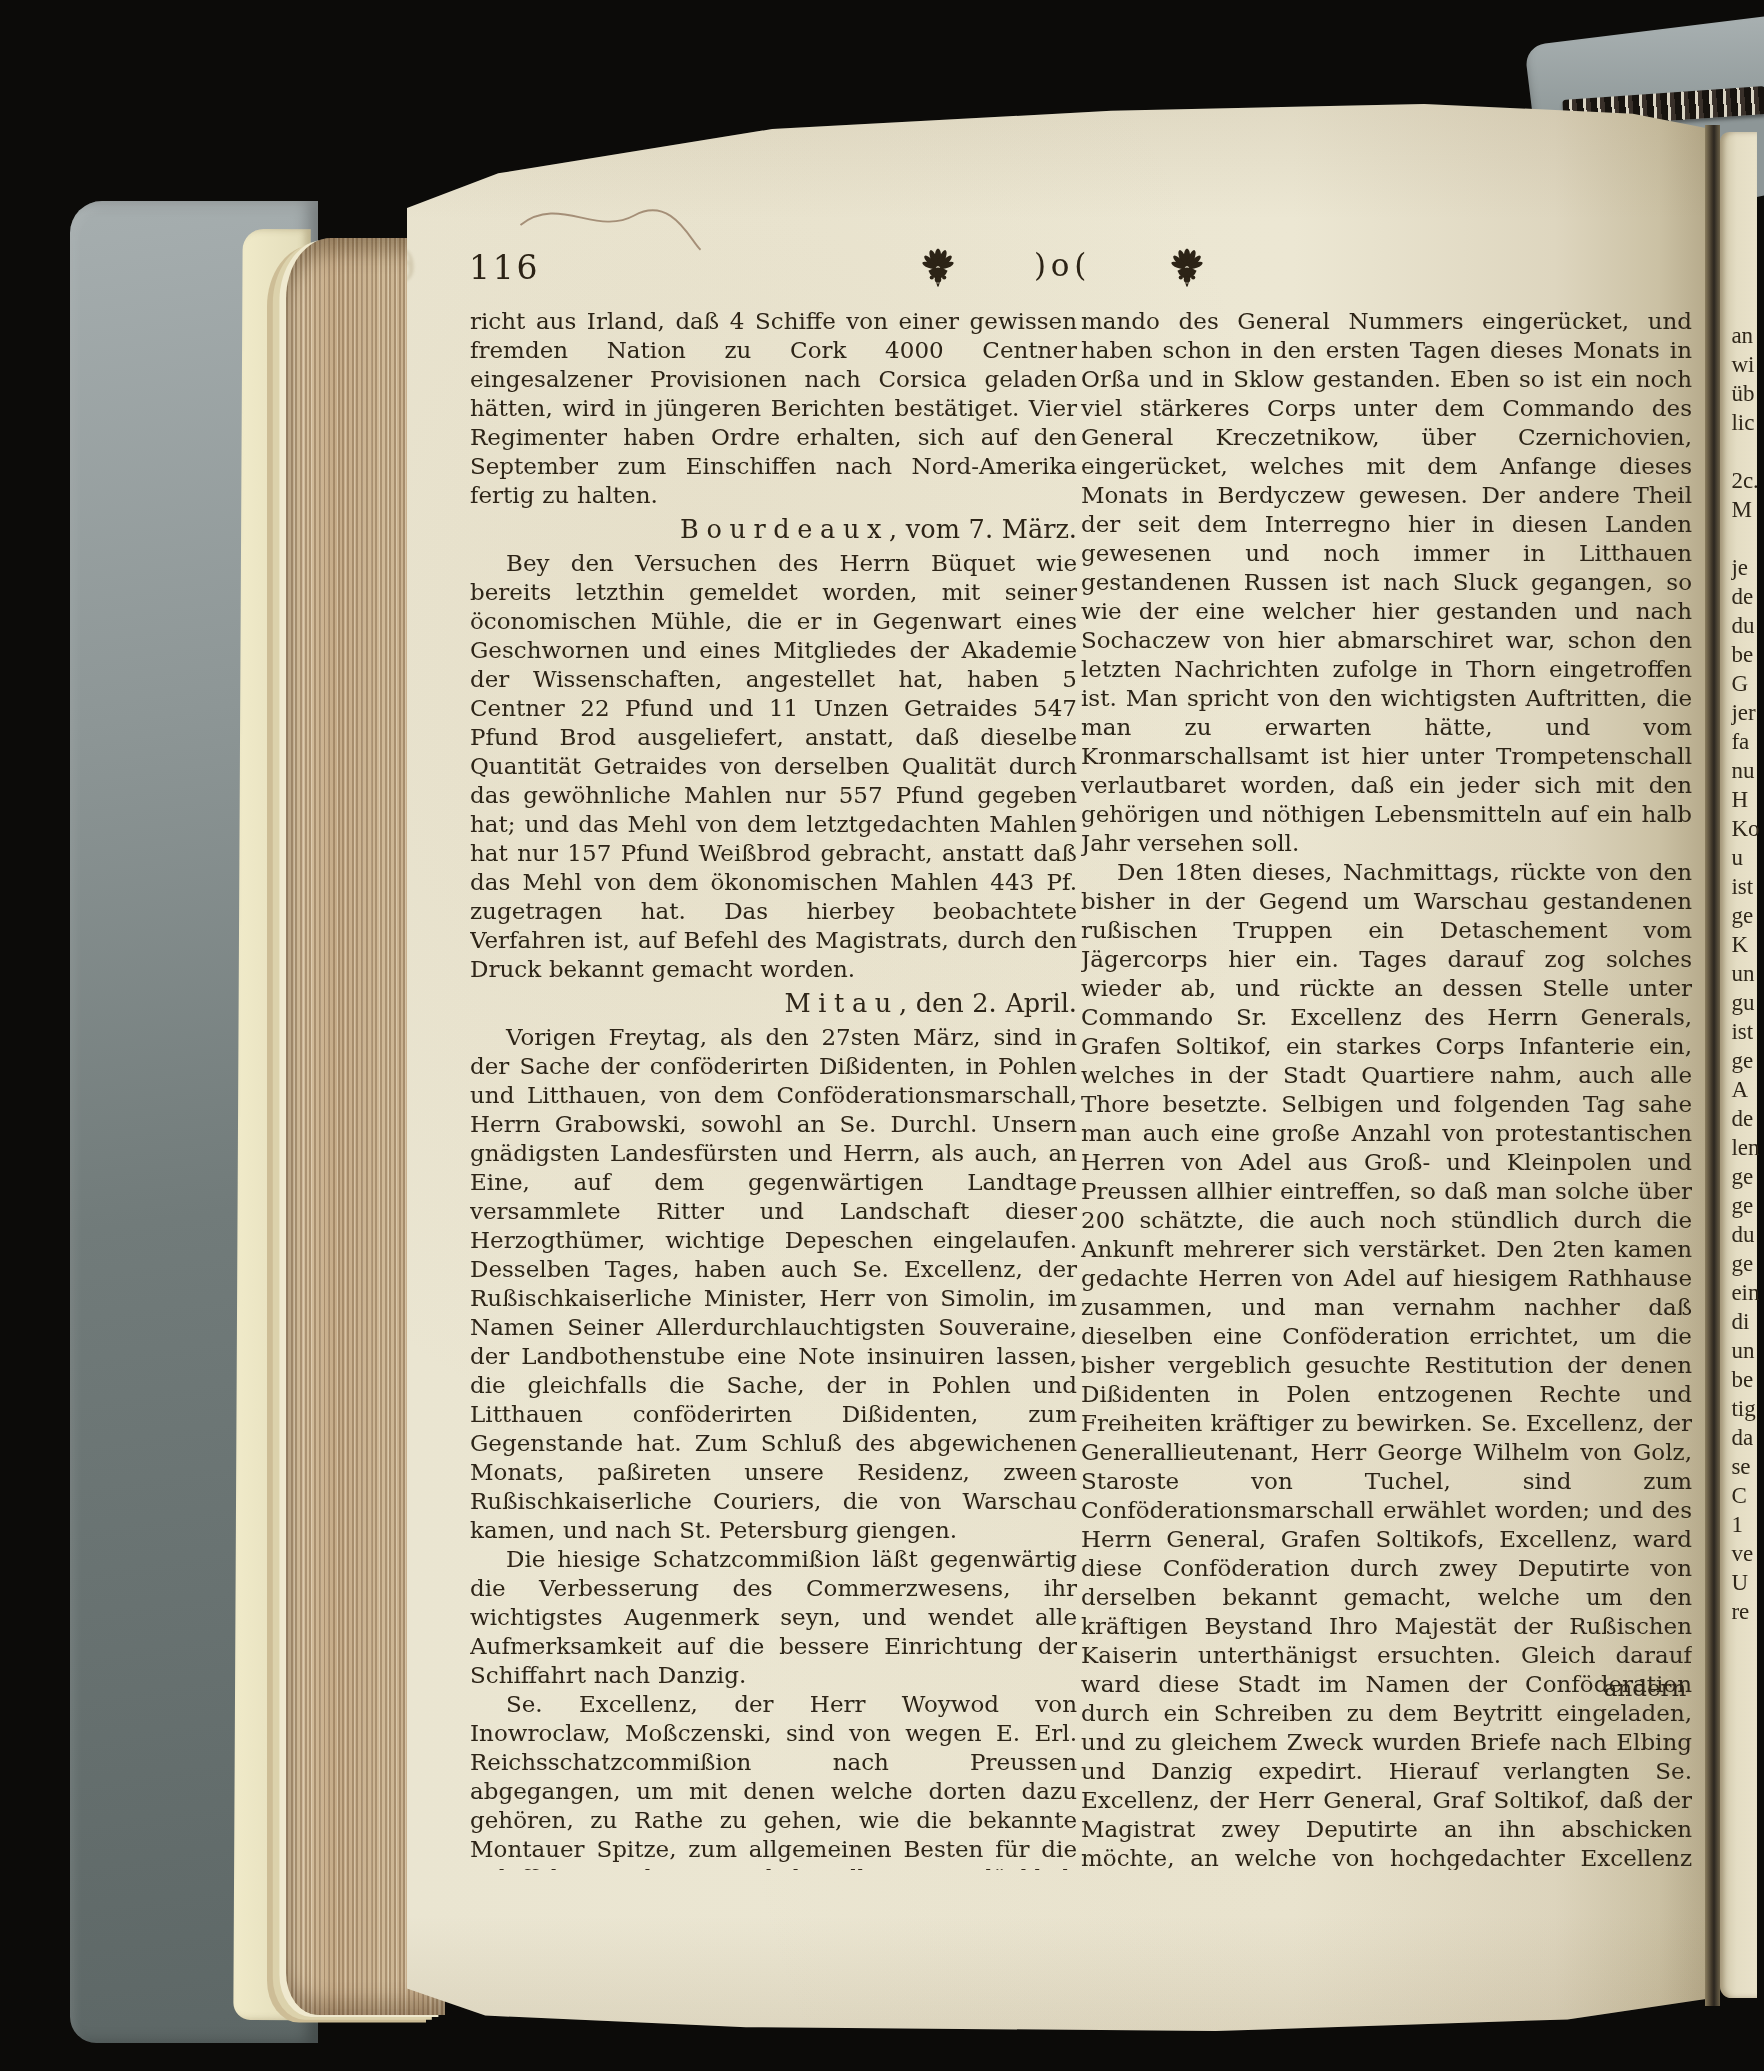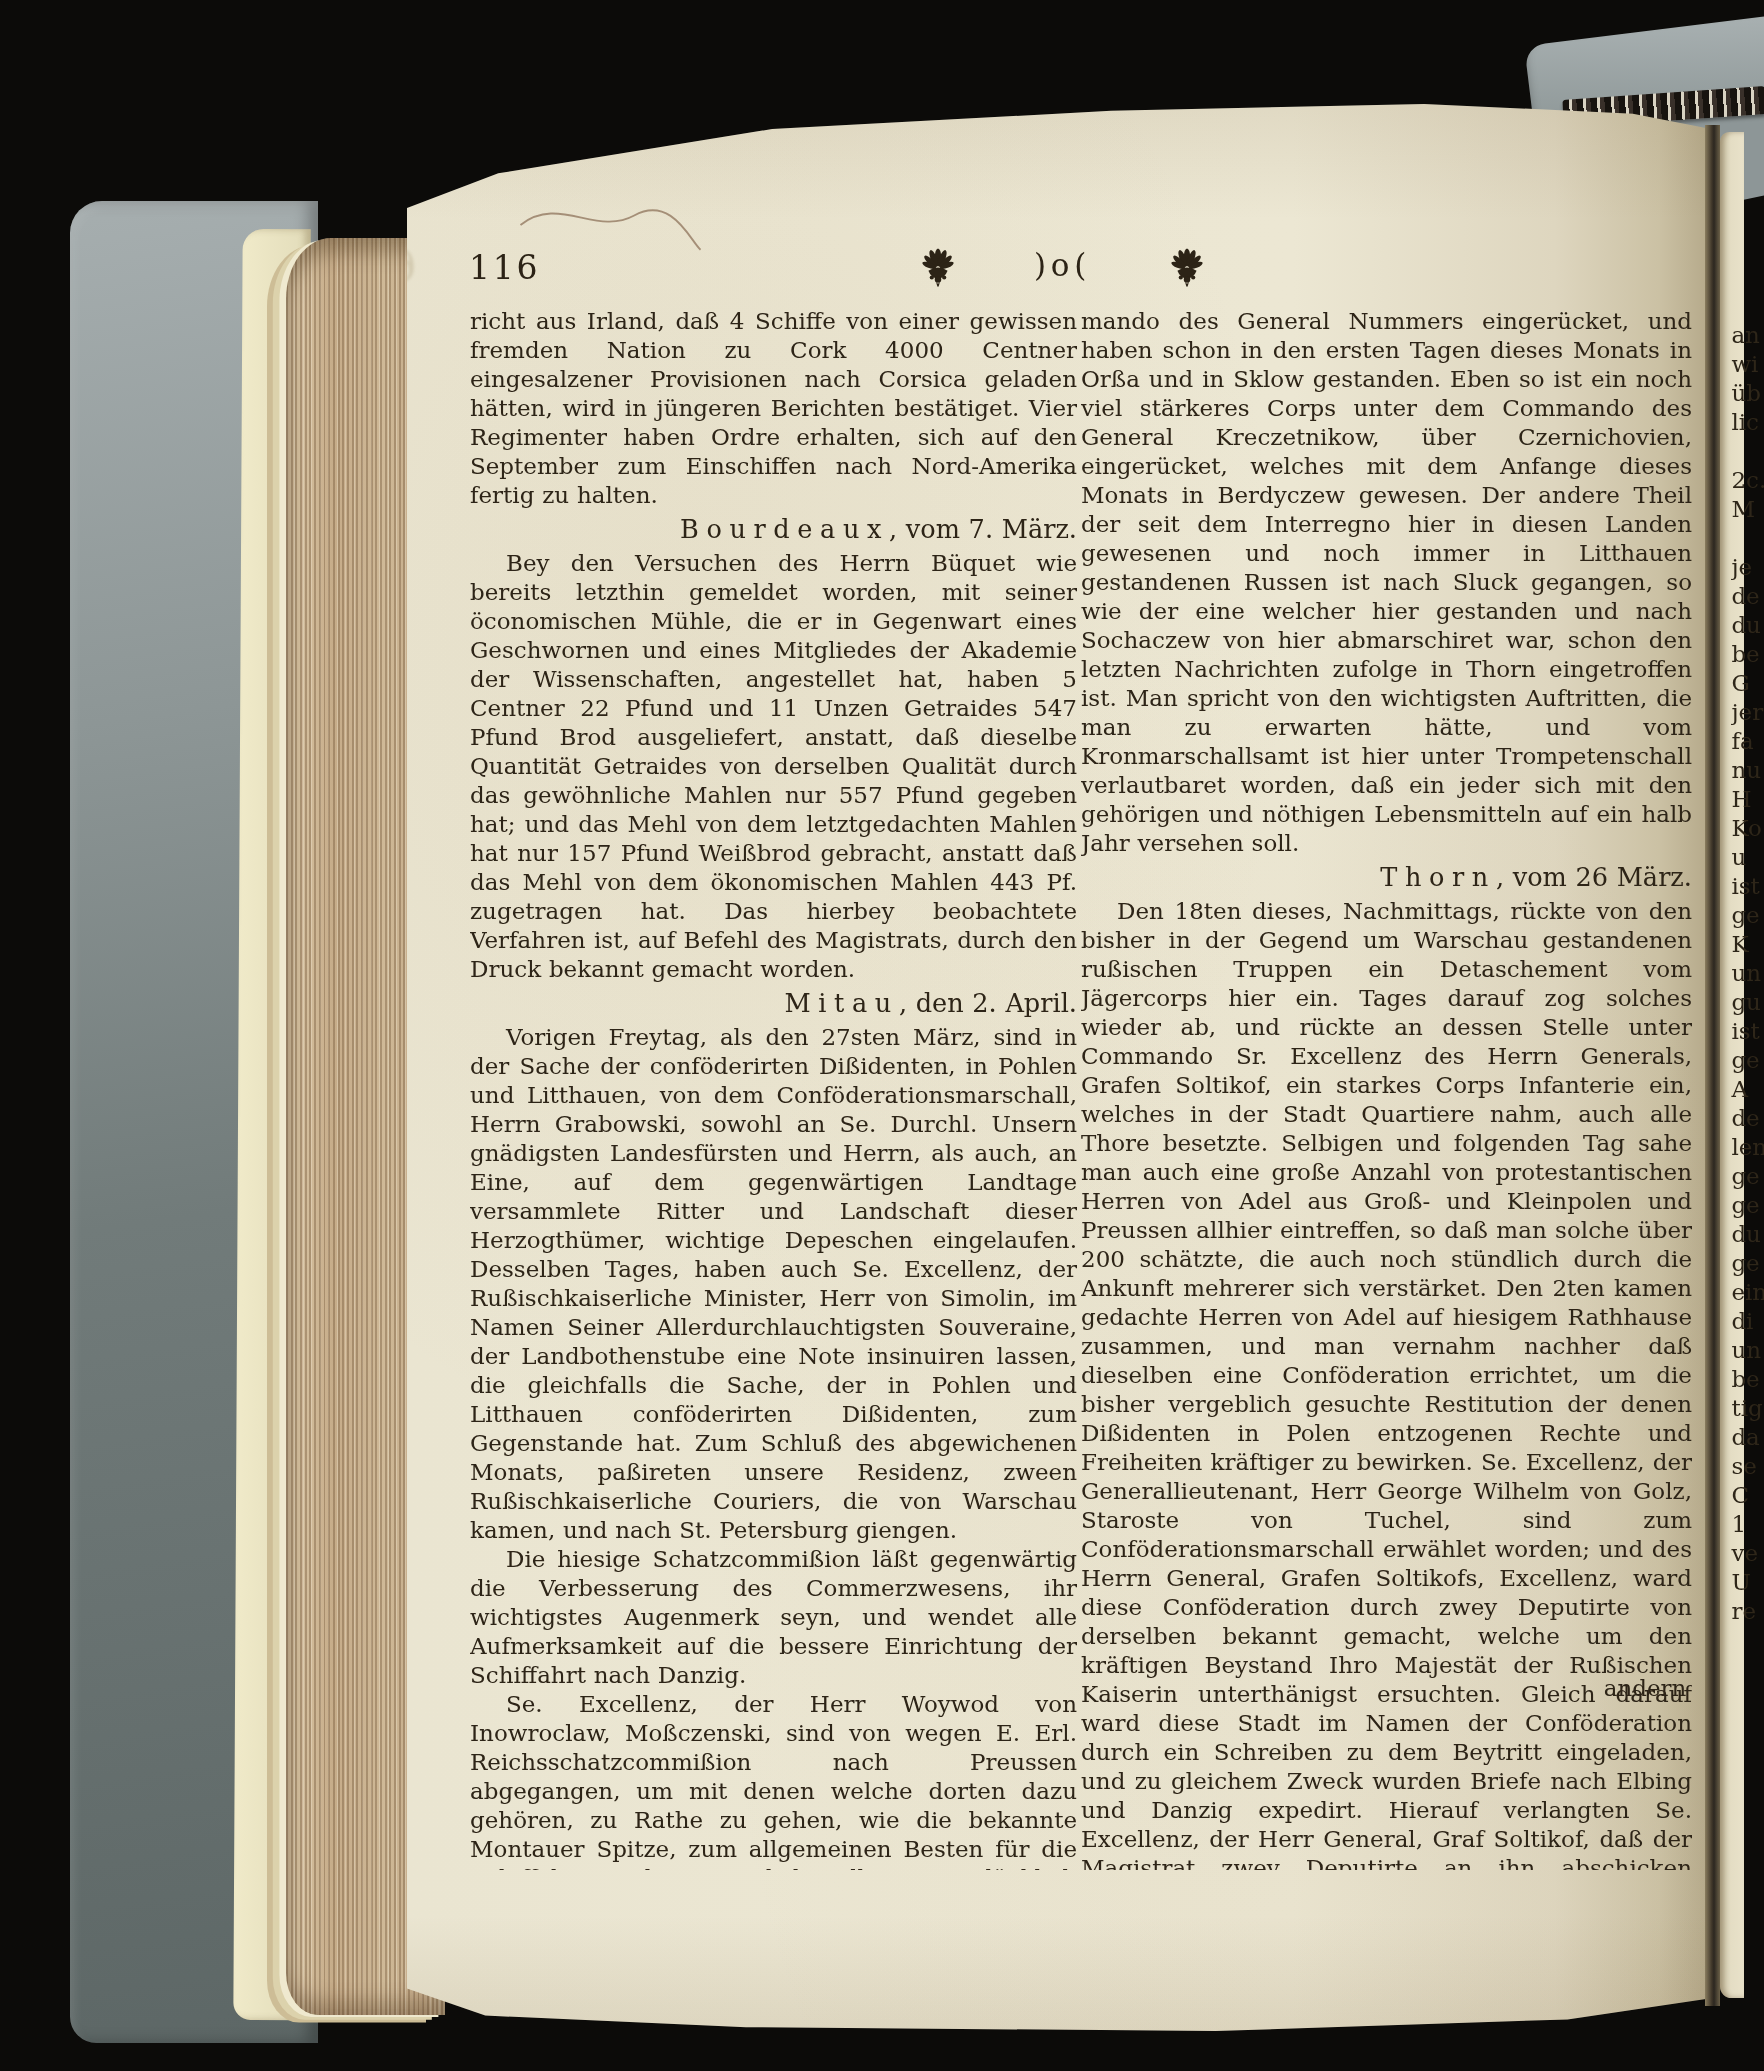--- a/index.html
+++ b/index.html
@@ -92,24 +92,25 @@
   .heading { margin:0.9px 0 1.9px; text-align:right; text-indent:0;
              font-size:25.6px; line-height:36px; }
   .heading .city { letter-spacing:7.6px; }
   .catchword { position:absolute; top:1571px; right:24.6px; font-size:23px; color:#2d2417; }
   
   .crease {
     position:absolute; left:1705px; top:125px; width:15px; height:1881px;
     background:linear-gradient(90deg,#8a7d5f 0%,#40372a 45%,#2c2720 60%,#6b6048 100%);
   }
   .sliver {
-    position:absolute; left:1720px; top:132px; width:24px; height:1866px;
+    position:absolute; left:1720px; top:132px; width:37px; height:1866px;
     background:linear-gradient(90deg,#cbc2a4 0%,#e4ddc4 45%,#e9e2ca 100%);
     border-radius:9.5px 0 0 11.4px;
     box-shadow: inset 3.8px 0 5.7px rgba(90,70,40,.35);
+    font-family: Liberation Serif, serif;
   }
   .sliver-text {
     position:absolute; left:11.4px; top:189px; width:38px;
     font-size:23px; line-height:29px; color:#2e2619; white-space:pre-line;
     overflow:hidden; height:1438px;
   }
   .fleuron { display:block; }
 </style>
 </head>
 <body>
@@ -176,21 +177,20 @@
       <p class="heading"><span class="city">Bourdeaux</span><span>, vom 7. März.</span></p>
       <p class="para indent">Bey den Versuchen des Herrn Büquet wie bereits letzthin gemeldet worden, mit seiner öconomischen Mühle, die er in Gegenwart eines Geschwornen und eines Mitgliedes der Akademie der Wissenschaften, angestellet hat, haben 5 Centner 22 Pfund und 11 Unzen Getraides 547 Pfund Brod ausgeliefert, anstatt, daß dieselbe Quantität Getraides von derselben Qualität durch das gewöhnliche Mahlen nur 557 Pfund gegeben hat; und das Mehl von dem letztgedachten Mahlen hat nur 157 Pfund Weißbrod gebracht, anstatt daß das Mehl von dem ökonomischen Mahlen 443 Pf. zugetragen hat. Das hierbey beobachtete Verfahren ist, auf Befehl des Magistrats, durch den Druck bekannt gemacht worden.</p>
       <p class="heading"><span class="city">Mitau</span><span>, den 2. April.</span></p>
       <p class="para indent">Vorigen Freytag, als den 27sten März, sind in der Sache der conföderirten Dißidenten, in Pohlen und Litthauen, von dem Conföderationsmarschall, Herrn Grabowski, sowohl an Se. Durchl. Unsern gnädigsten Landesfürsten und Herrn, als auch, an Eine, auf dem gegenwärtigen Landtage versammlete Ritter und Landschaft dieser Herzogthümer, wichtige Depeschen eingelaufen. Desselben Tages, haben auch Se. Excellenz, der Rußischkaiserliche Minister, Herr von Simolin, im Namen Seiner Allerdurchlauchtigsten Souveraine, der Landbothenstube eine Note insinuiren lassen, die gleichfalls die Sache, der in Pohlen und Litthauen conföderirten Dißidenten, zum Gegenstande hat. Zum Schluß des abgewichenen Monats, paßireten unsere Residenz, zween Rußischkaiserliche Couriers, die von Warschau kamen, und nach St. Petersburg giengen.</p>
       <p class="para indent">Die hiesige Schatzcommißion läßt gegenwärtig die Verbesserung des Commerzwesens, ihr wichtigstes Augenmerk seyn, und wendet alle Aufmerksamkeit auf die bessere Einrichtung der Schiffahrt nach Danzig.</p>
       <p class="para indent">Se. Excellenz, der Herr Woywod von Inowroclaw, Moßczenski, sind von wegen E. Erl. Reichsschatzcommißion nach Preussen abgegangen, um mit denen welche dorten dazu gehören, zu Rathe zu gehen, wie die bekannte Montauer Spitze, zum allgemeinen Besten für die Schiffahrt, zu bauen und derselben Bau glücklich und bald zu endigen sey. Ausser den über Curland eingerückten Russen, wie schon gemeldet, sind auch 8000 Mann über Smolensk unter dem Com-</p>
     </div>
 
     <div class="col col-right">
       <p class="para">mando des General Nummers eingerücket, und haben schon in den ersten Tagen dieses Monats in Orßa und in Sklow gestanden. Eben so ist ein noch viel stärkeres Corps unter dem Commando des General Kreczetnikow, über Czernichovien, eingerücket, welches mit dem Anfange dieses Monats in Berdyczew gewesen. Der andere Theil der seit dem Interregno hier in diesen Landen gewesenen und noch immer in Litthauen gestandenen Russen ist nach Sluck gegangen, so wie der eine welcher hier gestanden und nach Sochaczew von hier abmarschiret war, schon den letzten Nachrichten zufolge in Thorn eingetroffen ist. Man spricht von den wichtigsten Auftritten, die man zu erwarten hätte, und vom Kronmarschallsamt ist hier unter Trompetenschall verlautbaret worden, daß ein jeder sich mit den gehörigen und nöthigen Lebensmitteln auf ein halb Jahr versehen soll.</p>
-      <p class="heading"><span class="city">Thorn</span><span>, vom 26 März.</span></p>
       <p class="para indent">Den 18ten dieses, Nachmittags, rückte von den bisher in der Gegend um Warschau gestandenen rußischen Truppen ein Detaschement vom Jägercorps hier ein. Tages darauf zog solches wieder ab, und rückte an dessen Stelle unter Commando Sr. Excellenz des Herrn Generals, Grafen Soltikof, ein starkes Corps Infanterie ein, welches in der Stadt Quartiere nahm, auch alle Thore besetzte. Selbigen und folgenden Tag sahe man auch eine große Anzahl von protestantischen Herren von Adel aus Groß- und Kleinpolen und Preussen allhier eintreffen, so daß man solche über 200 schätzte, die auch noch stündlich durch die Ankunft mehrerer sich verstärket. Den 2ten kamen gedachte Herren von Adel auf hiesigem Rathhause zusammen, und man vernahm nachher daß dieselben eine Conföderation errichtet, um die bisher vergeblich gesuchte Restitution der denen Dißidenten in Polen entzogenen Rechte und Freiheiten kräftiger zu bewirken. Se. Excellenz, der Generallieutenant, Herr George Wilhelm von Golz, Staroste von Tuchel, sind zum Conföderationsmarschall erwählet worden; und des Herrn General, Grafen Soltikofs, Excellenz, ward diese Conföderation durch zwey Deputirte von derselben bekannt gemacht, welche um den kräftigen Beystand Ihro Majestät der Rußischen Kaiserin unterthänigst ersuchten. Gleich darauf ward diese Stadt im Namen der Conföderation durch ein Schreiben zu dem Beytritt eingeladen, und zu gleichem Zweck wurden Briefe nach Elbing und Danzig expedirt. Hierauf verlangten Se. Excellenz, der Herr General, Graf Soltikof, daß der Magistrat zwey Deputirte an ihn abschicken möchte, an welche von hochgedachter Excellenz der Antrag geschahe, daß da die errichtete Conföderation unter Ihro Rußischkaiserlichen Majestät höchster Protection stünde, sowol diese Stadt, als auch die</p>
     </div>
 
     <div class="catchword">andern</div>
   </div>
 
   <div class="crease"></div>
 
   <div class="sliver">
     <div class="sliver-text">an

